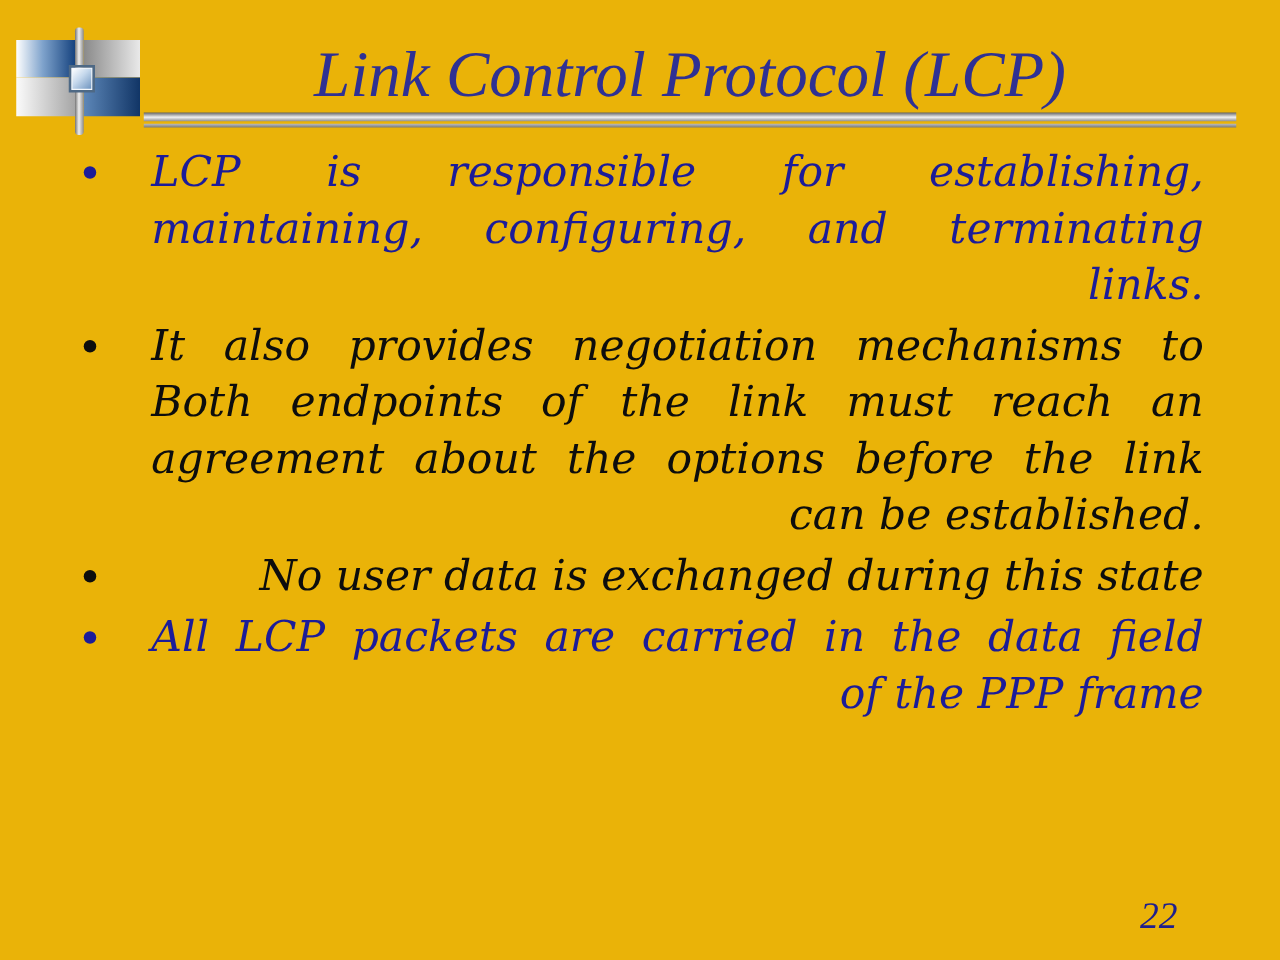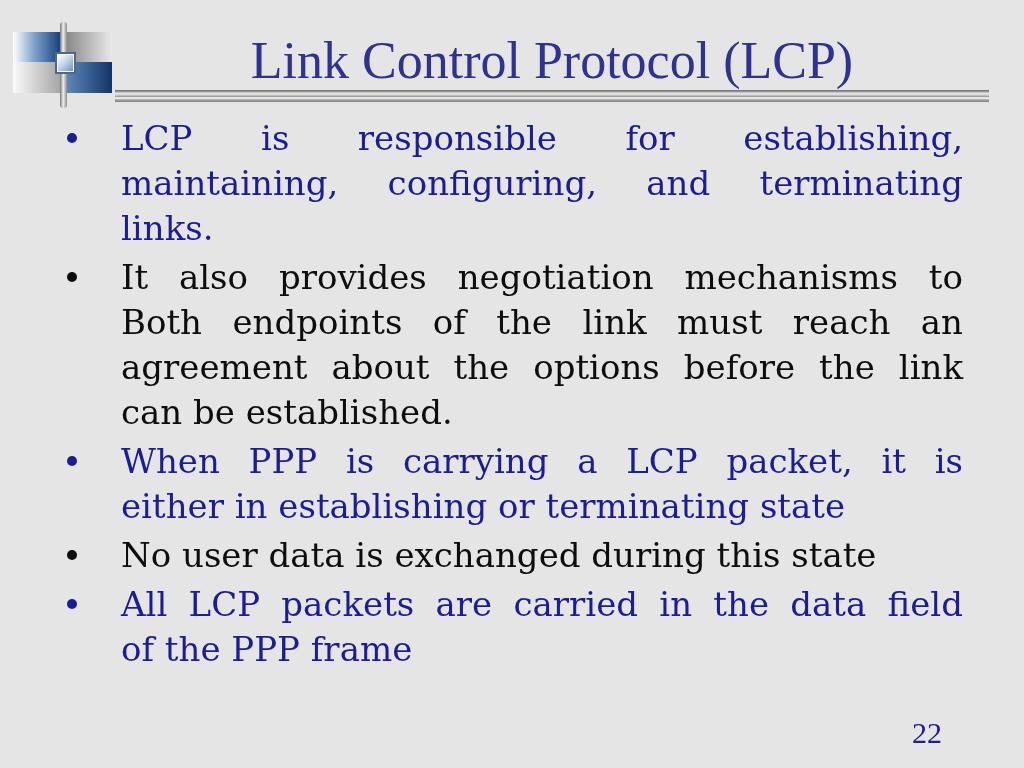--- a/index.html
+++ b/index.html
@@ -3,21 +3,21 @@
 <meta charset="utf-8">
 <style>
   html, body { margin: 0; padding: 0; }
   body {
     width: 1024px; height: 768px;
     background: #ffffff;
     font-family: "DejaVu Serif", serif;
     overflow: hidden;
     position: relative;
   }
-  .slide { position: absolute; inset: 0; background: #e5e5e5; }
+  .slide { position: absolute; inset: 0; background: #eab308; font-style: italic; }
 
   
   .orn { position: absolute; }
   .orn-band-tl { left: 13px; top: 32px; width: 47px; height: 30px;
     background: linear-gradient(to right, #ffffff 0%, #7fa3cc 45%, #16437f 100%); }
   .orn-band-tr { left: 67px; top: 32px; width: 45px; height: 30px;
     background: linear-gradient(to right, #8a8a8a 0%, #e9e9e9 100%); }
   .orn-band-bl { left: 13px; top: 62px; width: 47px; height: 31px;
     background: linear-gradient(to right, #fbfbfb 0%, #a6a6a6 100%); }
   .orn-band-br { left: 67px; top: 62px; width: 45px; height: 31px;
@@ -51,21 +51,21 @@
     font-size: 34px; line-height: 45px;
   }
   .bullet { display: flex; align-items: flex-start; margin-bottom: 4px; }
   .bullet.blue  { color: var(--body-blue, #1C1C99); }
   .bullet.black { color: var(--body-black, #0D0D0D); }
   .dot {
     flex: 0 0 10px; width: 10px; height: 10px; border-radius: 50%;
     background: currentColor; margin-top: 17px;
   }
   .text { margin-left: 44px; width: 857px; }
-  .line { text-align: left; }
+  .line { text-align: right; }
   .line.j { text-align: justify; text-align-last: justify; }
 
   
   .page-number {
     position: absolute; left: 912px; top: 716px; width: 40px;
     font-family: "Liberation Serif", serif;
     font-size: 30px; color: var(--page-blue, #20208C); text-align: left;
   }
 </style>
 </head>
@@ -101,27 +101,20 @@
       </div>
       <div class="bullet black">
         <span class="dot"></span>
         <div class="text">
           <div class="line j">It also provides negotiation mechanisms to</div>
           <div class="line j">Both endpoints of the link must reach an</div>
           <div class="line j">agreement about the options before the link</div>
           <div class="line">can be established.</div>
         </div>
       </div>
-      <div class="bullet blue">
-        <span class="dot"></span>
-        <div class="text">
-          <div class="line j">When PPP is carrying a LCP packet, it is</div>
-          <div class="line">either in establishing or terminating state</div>
-        </div>
-      </div>
       <div class="bullet black">
         <span class="dot"></span>
         <div class="text">
           <div class="line">No user data is exchanged during this state</div>
         </div>
       </div>
       <div class="bullet blue">
         <span class="dot"></span>
         <div class="text">
           <div class="line j">All LCP packets are carried in the data field</div>

